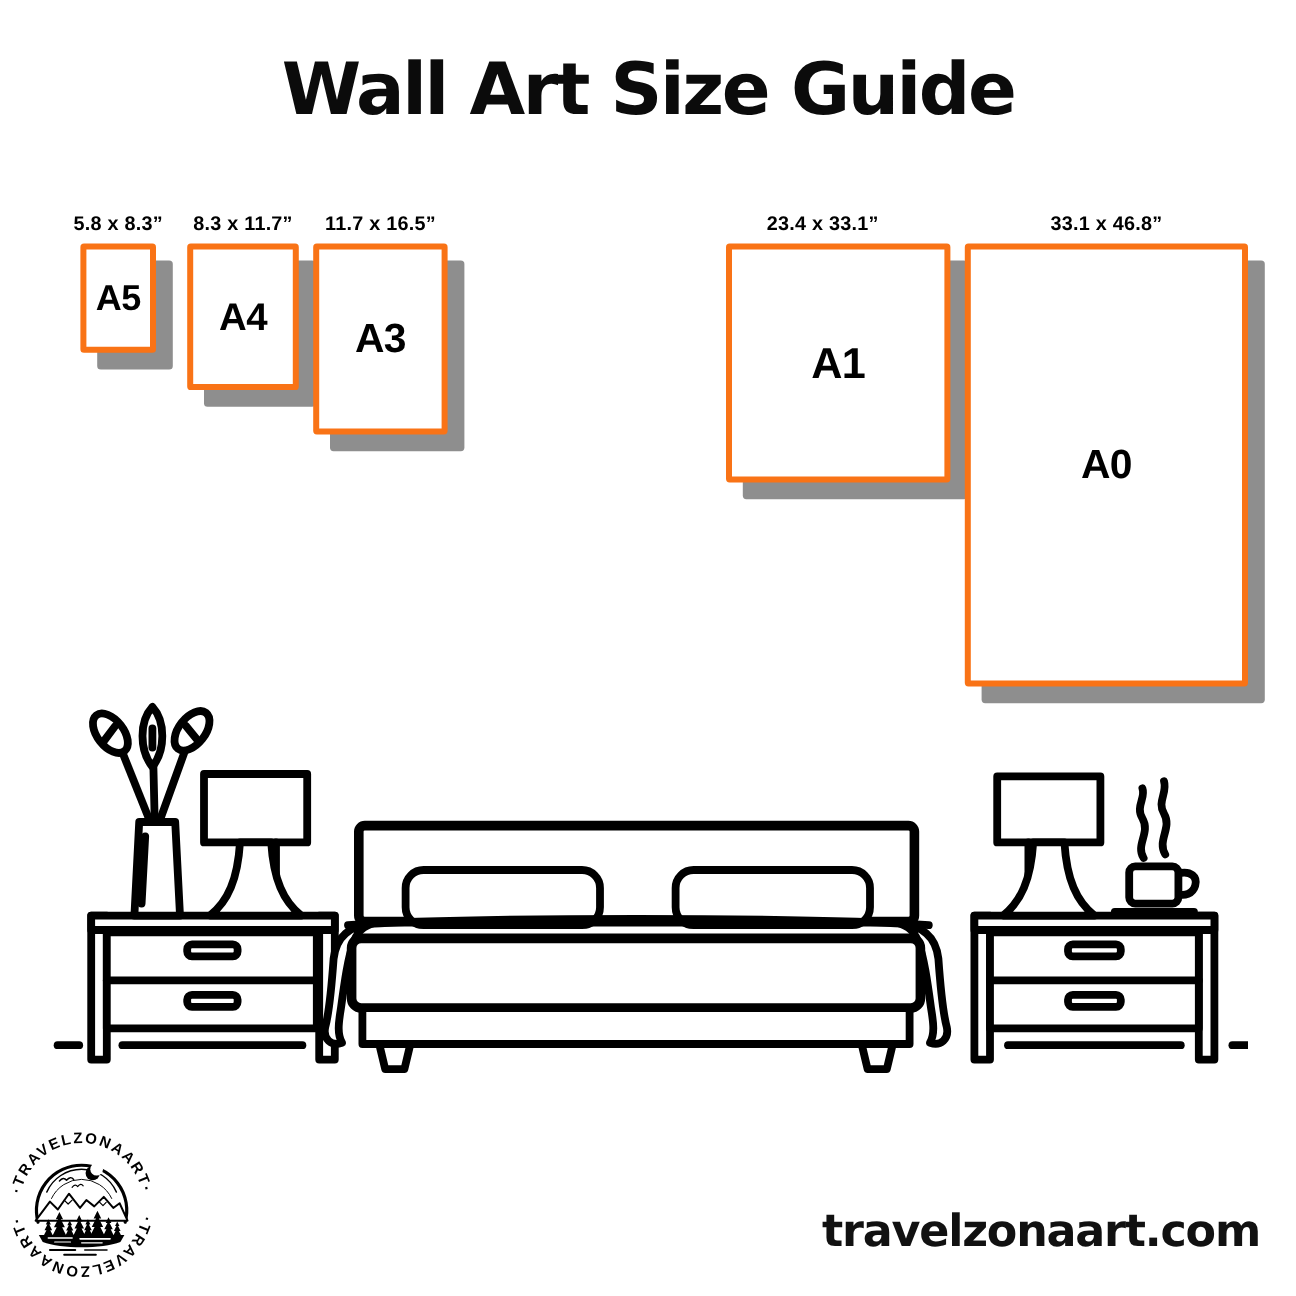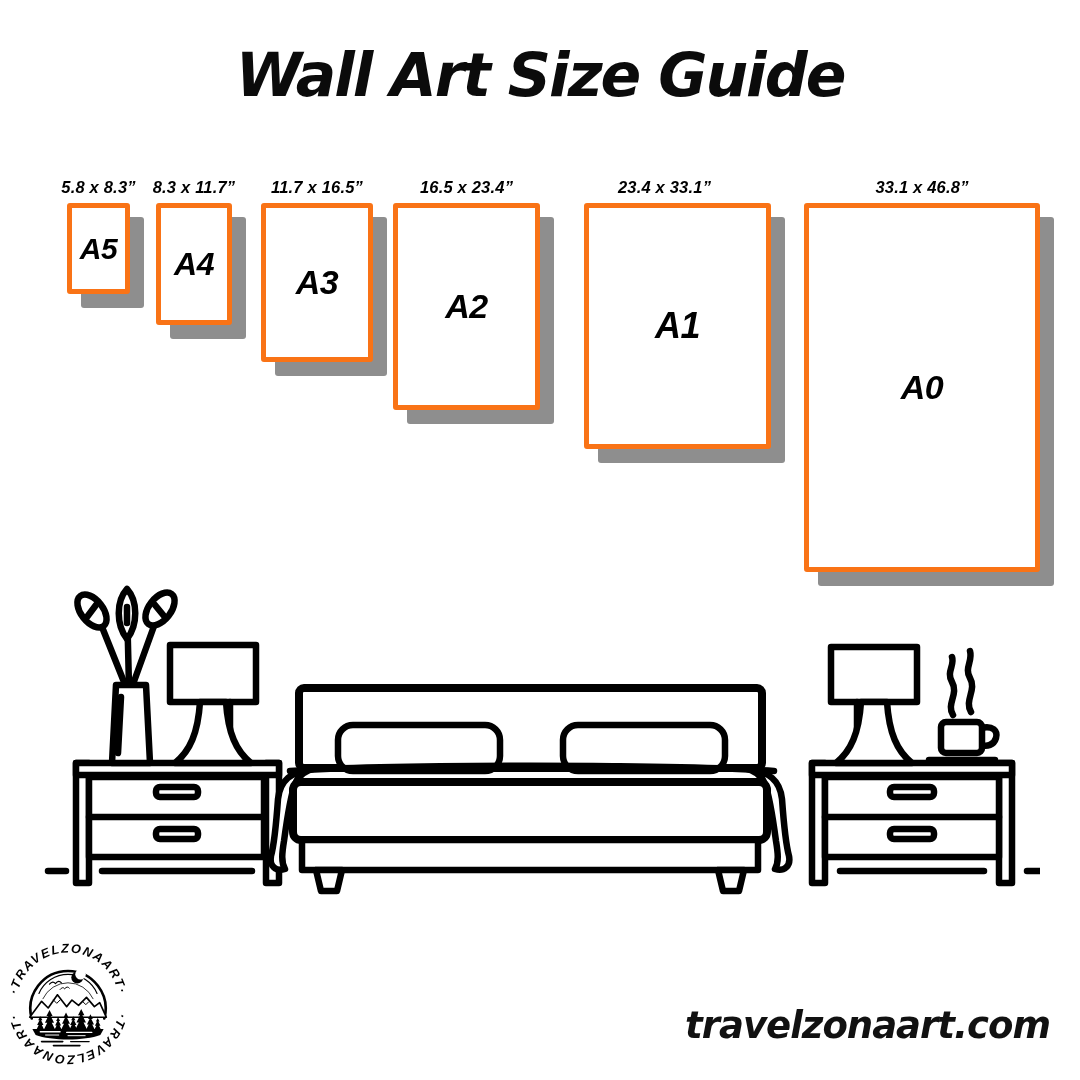--- a/index.html
+++ b/index.html
@@ -1,37 +1,37 @@
 <!DOCTYPE html>
 <html><head>
 <meta charset="utf-8">
 <style>
   html,body{margin:0;padding:0;background:#fff;}
   .canvas{position:relative;width:1080px;height:1080px;background:#ffffff;overflow:hidden;
-          font-family:"Liberation Sans", sans-serif;color:#000;font-style:italic;}
+          font-family:"Liberation Sans", sans-serif;color:#000;}
 
   
   .title{position:absolute;top:40px;left:0;right:0;text-align:center;
          font-family:"DejaVu Sans", sans-serif;font-weight:800;font-size:60px;
          letter-spacing:-2px;color:#0b0b0b;}
 
   
   .poster{position:absolute;top:203px;}
   .poster .sheet{box-sizing:border-box;width:100%;height:100%;background:#fff;
                  border:5px solid #f97316;border-radius:3px;
                  box-shadow:14px 14px 0 0 #8e8e8e;
                  display:flex;align-items:center;justify-content:center;}
   .poster .dims{position:absolute;bottom:calc(100% + 6px);left:50%;transform:translateX(-50%);
                 white-space:nowrap;font-weight:bold;font-size:16.5px;letter-spacing:0.2px;}
   .poster .letter{font-weight:bold;letter-spacing:-0.5px;}
   .p-a5{left:67px;width:63px;height:91px;}   .p-a5 .letter{font-size:30px;}
-  .p-a4{left:156px;width:76px;height:122px;} .p-a4 .letter{font-size:32px;}
+  .p-a4{left:156px;width:93px;height:122px;} .p-a4 .letter{font-size:32px;}
   .p-a3{left:261px;width:112px;height:159px;}.p-a3 .letter{font-size:34px;}
   .p-a2{left:393px;width:147px;height:207px;}.p-a2 .letter{font-size:34px;}
-  .p-a1{left:558px;width:187px;height:246px;padding-left:26px;}.p-a1 .letter{font-size:36px;}
+  .p-a1{left:579px;width:187px;height:199px;padding-left:26px;}.p-a1 .letter{font-size:36px;}
   .p-a0{left:804px;width:236px;height:369px;}.p-a0 .letter{font-size:34px;}
 
   
   .scene{position:absolute;left:40px;top:585px;width:1000px;height:310px;}
   .scene svg{display:block;width:100%;height:100%;}
   .ln{stroke:#000;stroke-width:6.5;fill:#fff;stroke-linejoin:round;stroke-linecap:round;}
   .ln-open{stroke:#000;stroke-width:6.5;fill:none;stroke-linejoin:round;stroke-linecap:round;}
   .thick{stroke-width:8;}
 
   
@@ -60,26 +60,20 @@
   <div class="poster p-a4">
     <div class="dims">8.3 x 11.7”</div>
     <div class="sheet">
       <span class="letter">A4</span>
     </div>
   </div>
   <div class="poster p-a3">
     <div class="dims">11.7 x 16.5”</div>
     <div class="sheet">
       <span class="letter">A3</span>
-    </div>
-  </div>
-  <div class="poster p-a2">
-    <div class="dims">16.5 x 23.4”</div>
-    <div class="sheet">
-      <span class="letter">A2</span>
     </div>
   </div>
   <div class="poster p-a1">
     <div class="dims">23.4 x 33.1”</div>
     <div class="sheet">
       <span class="letter">A1</span>
     </div>
   </div>
   <div class="poster p-a0">
     <div class="dims">33.1 x 46.8”</div>

